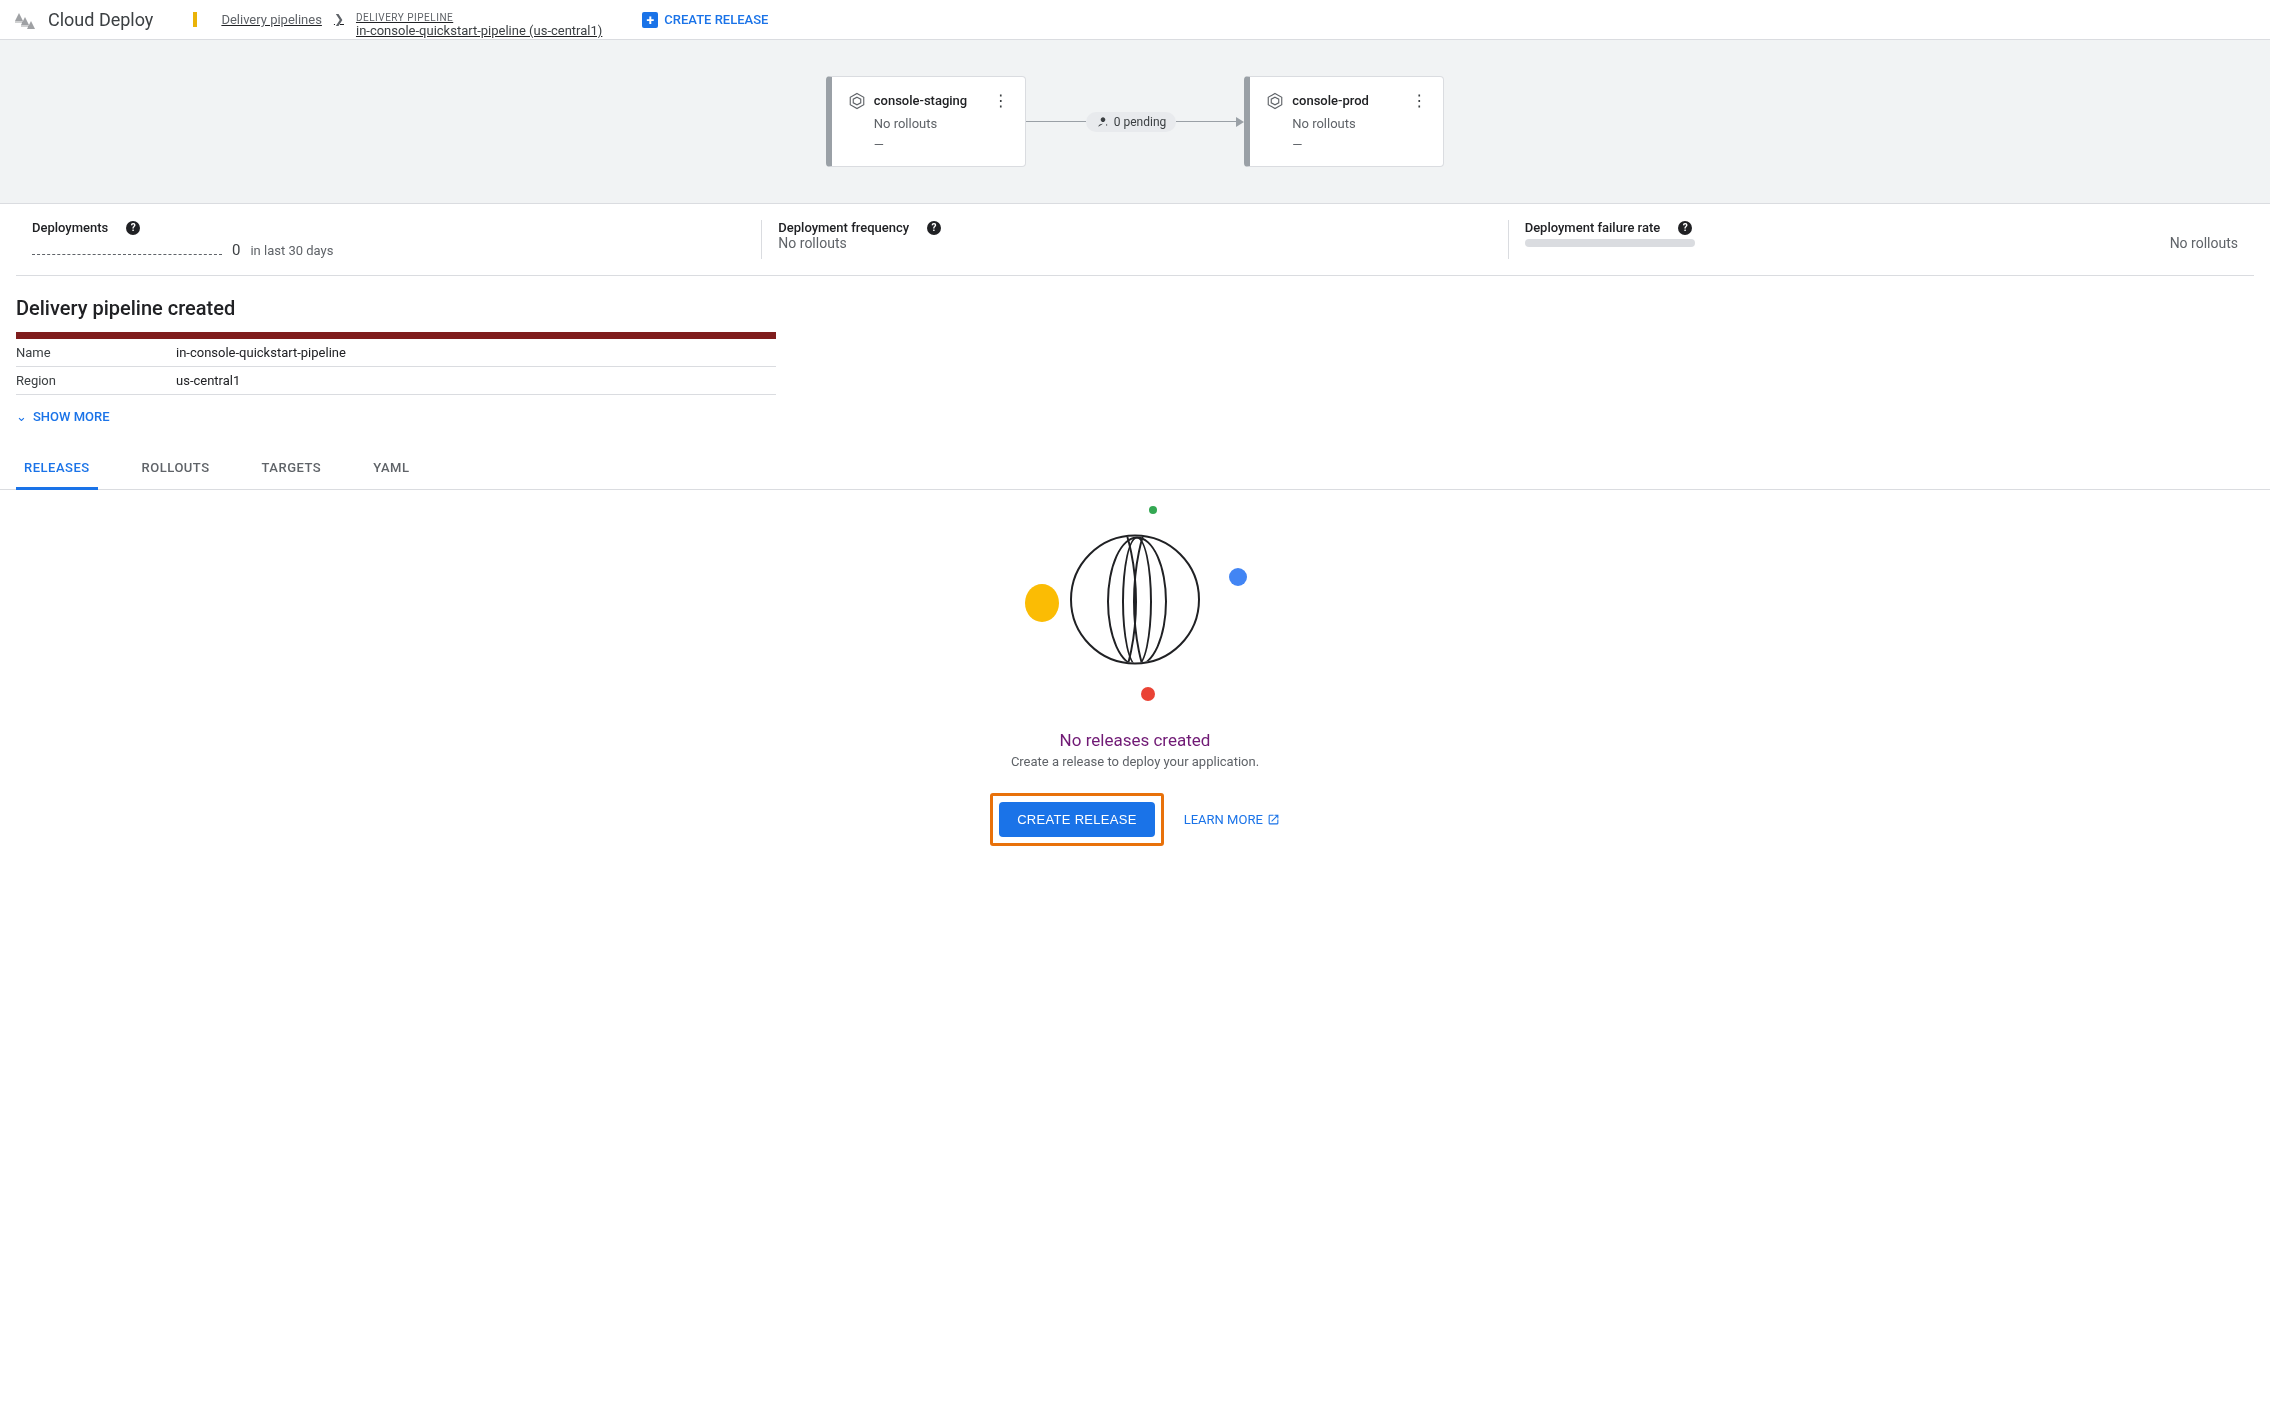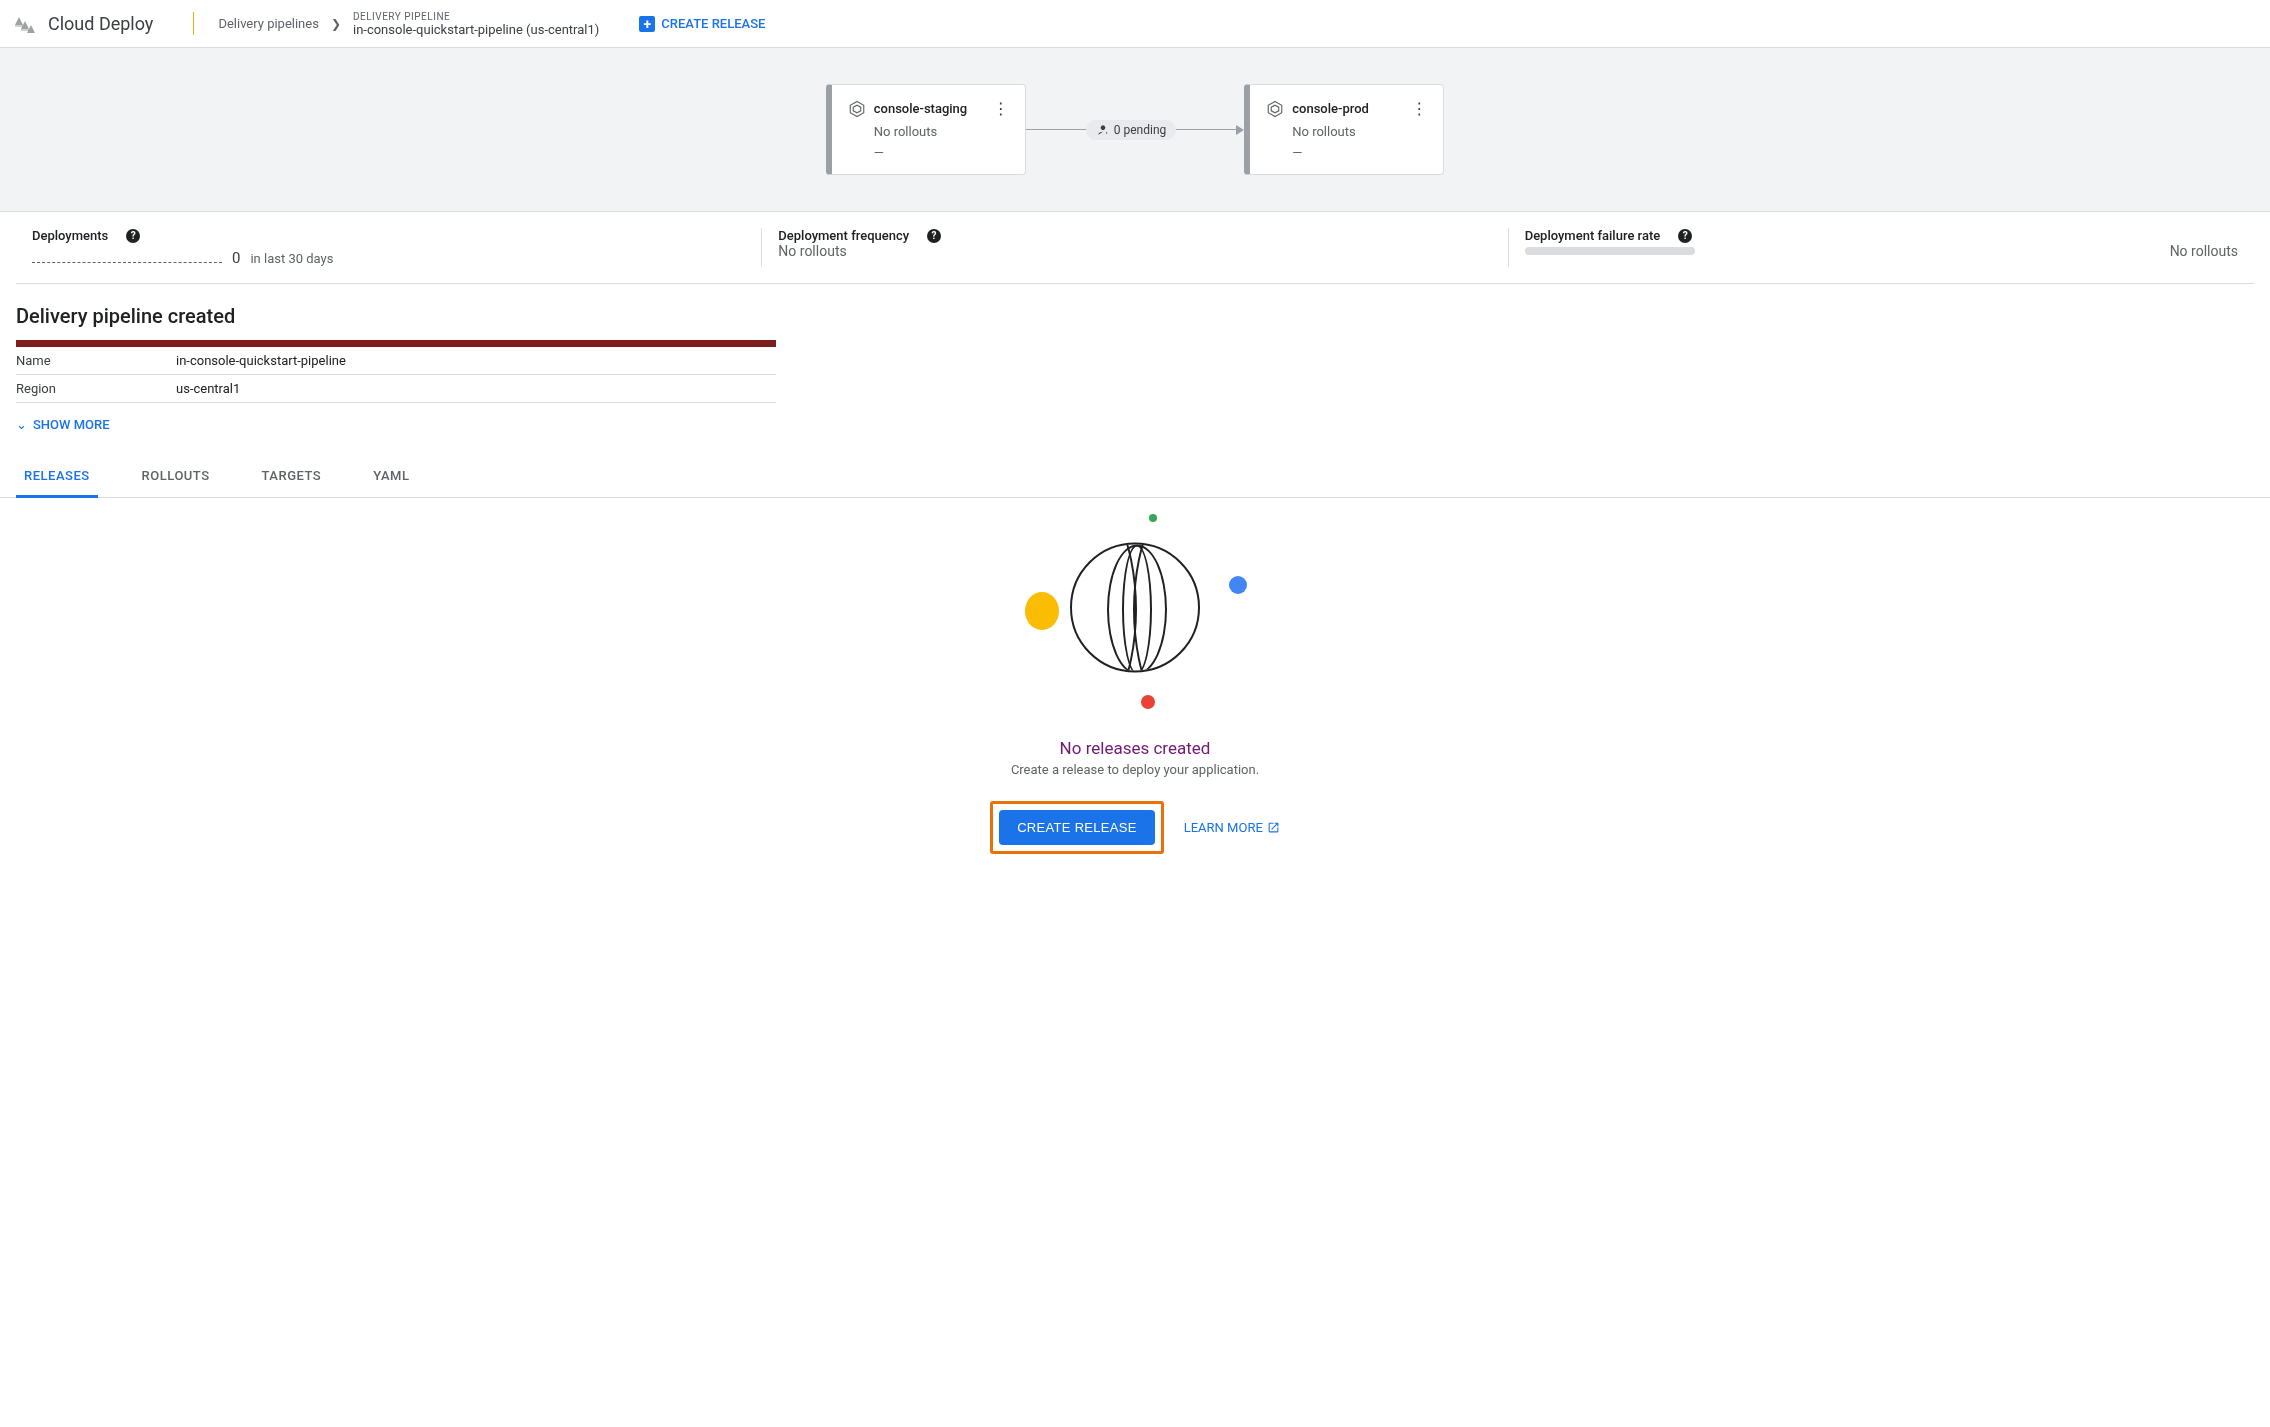--- a/index.html
+++ b/index.html
@@ -1,21 +1,21 @@
 <!DOCTYPE html>
 <html><head>
 <meta charset="utf-8">
 <style>
 * { box-sizing: border-box; margin: 0; padding: 0; }
 body { font-family: 'Google Sans', Roboto, Arial, sans-serif; color: #202124; background: #fff; }
 
-.header { display: flex; align-items: center; height: 48px; border-bottom: 1px solid #dadce0; padding: 12px 12px; }
+.header { display: flex; align-items: center; height: 40px; border-bottom: 1px solid #dadce0; padding: 12px 12px; }
 .logo-icon { width: 24px; height: 24px; margin-right: 12px; }
 .product-name { font-size: 18px; font-weight: 400; color: #3c4043; margin-right: 40px; }
-.breadcrumb-wrap { display: flex; align-items: center; border-left: 1px solid #eab308; padding-left: 24px; height: 100%; }
+.breadcrumb-wrap { display: flex; border-left: 4px solid #eab308; padding-left: 24px; height: 100%; text-decoration: underline; }
 .bc-link { font-size: 13px; color: #5f6368; cursor: pointer; }
 .bc-caret { color: #5f6368; margin: 0 12px; font-size: 12px; }
 .bc-current { display: flex; flex-direction: column; }
 .bc-label { font-size: 10px; color: #5f6368; letter-spacing: 0.5px; }
 .bc-title { font-size: 13px; color: #3c4043; }
 .create-release-btn { display: flex; align-items: center; margin-left: 40px; color: #1a73e8; font-size: 13px; font-weight: 500; cursor: pointer; }
 .create-release-btn .plus-icon { width: 16px; height: 16px; background: #1a73e8; color: #fff; display: inline-flex; align-items: center; justify-content: center; font-weight: bold; margin-right: 6px; border-radius: 2px; font-size: 14px; }
 
 .pipeline-viz { background: #f1f3f4; padding: 36px 0; border-bottom: 1px solid #dadce0; display: flex; align-items: center; justify-content: center; gap: 0; }
 .stage-card { background: #fff; border: 1px solid #dadce0; border-radius: 4px; width: 200px; padding: 14px 16px; position: relative; border-left: 6px solid #9aa0a6; }

